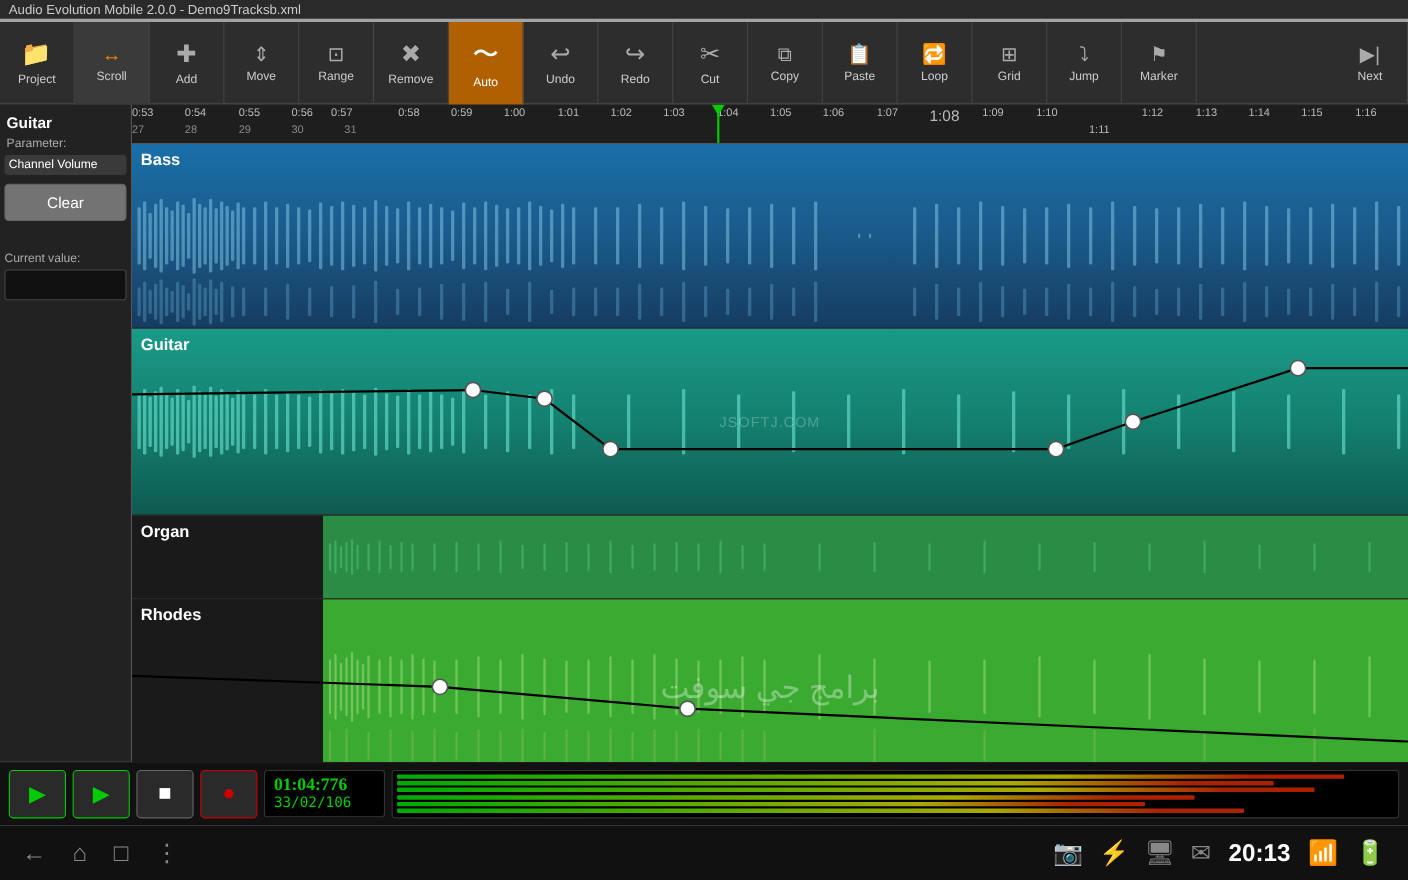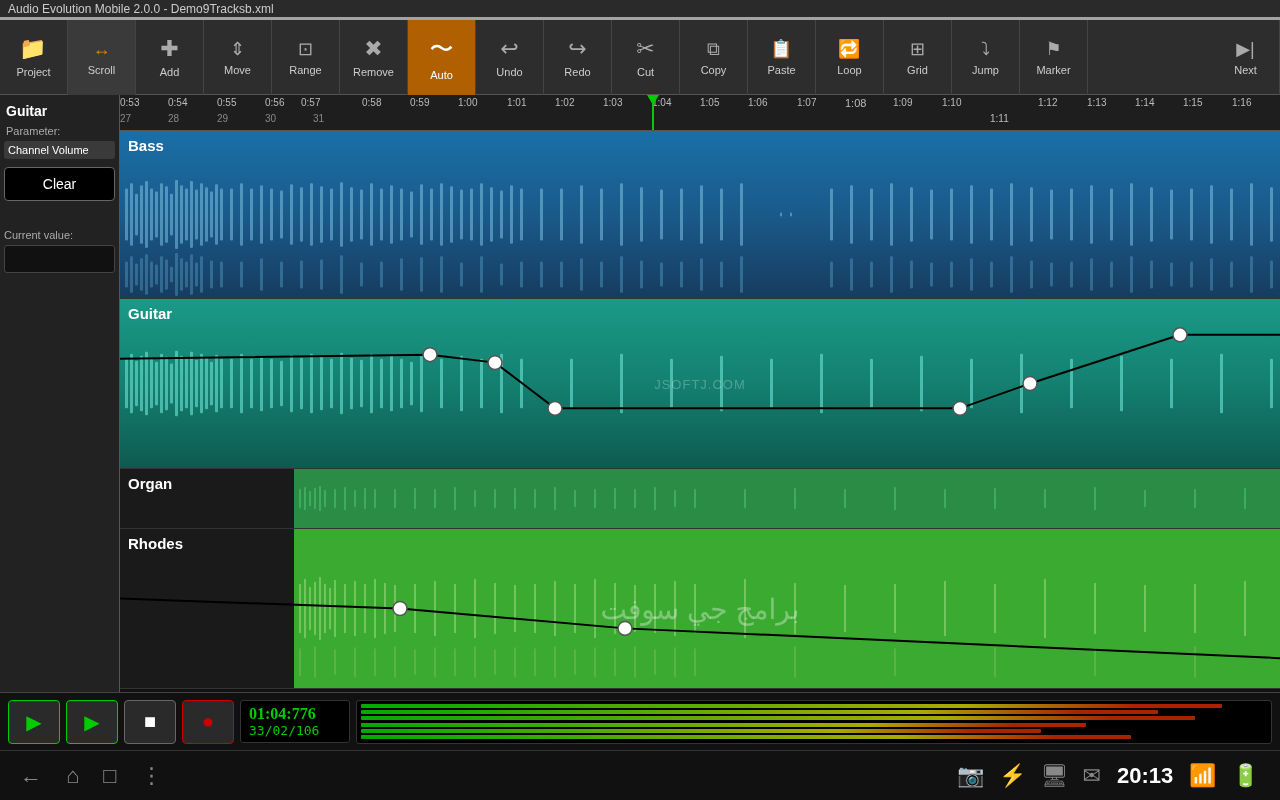--- a/index.html
+++ b/index.html
@@ -78,21 +78,21 @@
     }
     #sidebar .channel-vol {
       color: #fff;
       font-size: 11px;
       padding: 3px 4px;
       background: #3a3a3a;
       border-radius: 3px;
       margin: 2px 0;
     }
     #clear-btn {
-      background: #000000;
+      background: #737373;
       border: 1px solid #666;
       color: #fff;
       padding: 8px 0;
       border-radius: 4px;
       cursor: pointer;
       font-size: 14px;
       width: 100%;
       margin: 6px 0;
       text-align: center;
     }
@@ -434,21 +434,21 @@
         <div class="timeline-marker" style="left: 242px; top: 2px; color: rgb(187, 187, 187); font-size: 10px;">0:58</div>
         <div class="timeline-marker" style="left: 290px; top: 2px; color: rgb(187, 187, 187); font-size: 10px;">0:59</div>
         <div class="timeline-marker" style="left: 338px; top: 2px; color: rgb(187, 187, 187); font-size: 10px;">1:00</div>
         <div class="timeline-marker" style="left: 387px; top: 2px; color: rgb(187, 187, 187); font-size: 10px;">1:01</div>
         <div class="timeline-marker" style="left: 435px; top: 2px; color: rgb(187, 187, 187); font-size: 10px;">1:02</div>
         <div class="timeline-marker" style="left: 483px; top: 2px; color: rgb(187, 187, 187); font-size: 10px;">1:03</div>
         <div class="timeline-marker" style="left: 532px; top: 2px; color: rgb(187, 187, 187); font-size: 10px;">1:04</div>
         <div class="timeline-marker" style="left: 580px; top: 2px; color: rgb(187, 187, 187); font-size: 10px;">1:05</div>
         <div class="timeline-marker" style="left: 628px; top: 2px; color: rgb(187, 187, 187); font-size: 10px;">1:06</div>
         <div class="timeline-marker" style="left: 677px; top: 2px; color: rgb(187, 187, 187); font-size: 10px;">1:07</div>
-        <div class="timeline-marker" style="left: 725px; top: 2px; color: rgb(187, 187, 187); font-size: 11px;">1:08</div>
+        <div class="timeline-marker" style="left: 725px; top: 2px; color: rgb(187, 187, 187); font-size: 14px;">1:08</div>
         <div class="timeline-marker" style="left: 773px; top: 2px; color: rgb(187, 187, 187); font-size: 10px;">1:09</div>
         <div class="timeline-marker" style="left: 822px; top: 2px; color: rgb(187, 187, 187); font-size: 10px;">1:10</div>
         <div class="timeline-marker" style="left: 870px; top: 18px; color: rgb(187, 187, 187); font-size: 10px;">1:11</div>
         <div class="timeline-marker" style="left: 918px; top: 2px; color: rgb(187, 187, 187); font-size: 10px;">1:12</div>
         <div class="timeline-marker" style="left: 967px; top: 2px; color: rgb(187, 187, 187); font-size: 10px;">1:13</div>
         <div class="timeline-marker" style="left: 1015px; top: 2px; color: rgb(187, 187, 187); font-size: 10px;">1:14</div>
         <div class="timeline-marker" style="left: 1063px; top: 2px; color: rgb(187, 187, 187); font-size: 10px;">1:15</div>
         <div class="timeline-marker" style="left: 1112px; top: 2px; color: rgb(187, 187, 187); font-size: 10px;">1:16</div>
         <div id="playhead-line" style="position: absolute; left: 532px; top: 0px; width: 2px; height: 100%; background: rgb(0, 204, 0); z-index: 10;"></div>
         <div style="position: absolute; left: 527px; top: 0px; width: 0px; height: 0px; border-left: 6px solid transparent; border-right: 6px solid transparent; border-top: 10px solid rgb(0, 204, 0); z-index: 11;"></div>
@@ -702,21 +702,21 @@
           <circle cx="910" cy="85" r="7" fill="#fff" stroke="#555" stroke-width="1.5"></circle>
           <circle cx="1060" cy="36" r="7" fill="#fff" stroke="#555" stroke-width="1.5"></circle>
           <circle cx="1200" cy="36" r="7" fill="#fff" stroke="#555" stroke-width="1.5"></circle>
         </svg>
 
         <div class="watermark">
           <span>JSOFTJ.COM</span>
         </div>
       </div>
 
-      <div class="track track-organ" style="height:60px; position:relative;">
+      <div class="track track-organ" style="height:76px; position:relative;">
         <div class="track-name">Organ</div>
         <svg class="waveform" viewBox="0 0 1160 60" preserveAspectRatio="none" style="left:15%;">
           <g fill="#55cc77" opacity="0.7">
             <rect x="5" y="20" width="2" height="20" rx="1"></rect>
             <rect x="10" y="18" width="2" height="24" rx="1"></rect>
             <rect x="15" y="22" width="2" height="16" rx="1"></rect>
             <rect x="20" y="19" width="2" height="22" rx="1"></rect>
             <rect x="25" y="17" width="2" height="26" rx="1"></rect>
             <rect x="30" y="21" width="2" height="18" rx="1"></rect>
             <rect x="40" y="20" width="2" height="20" rx="1"></rect>

